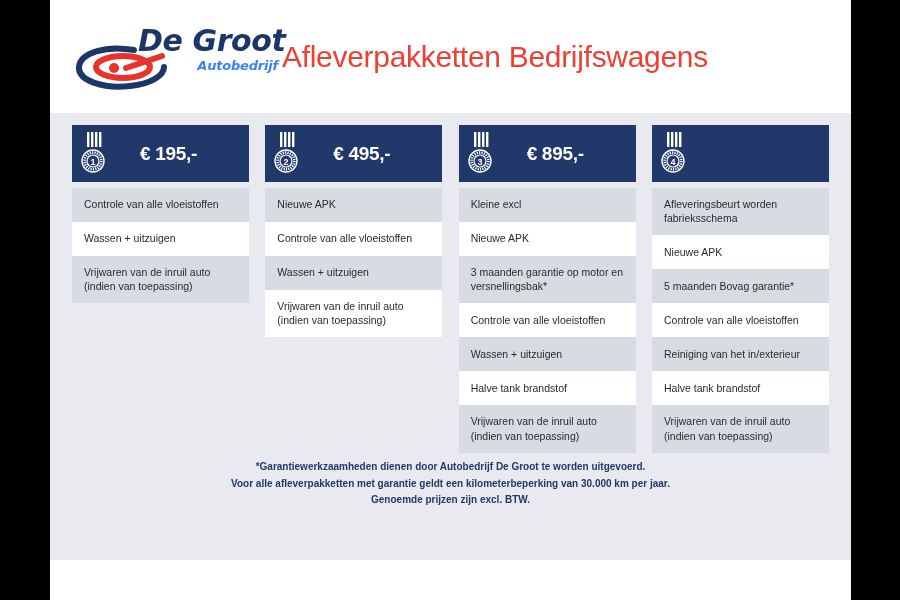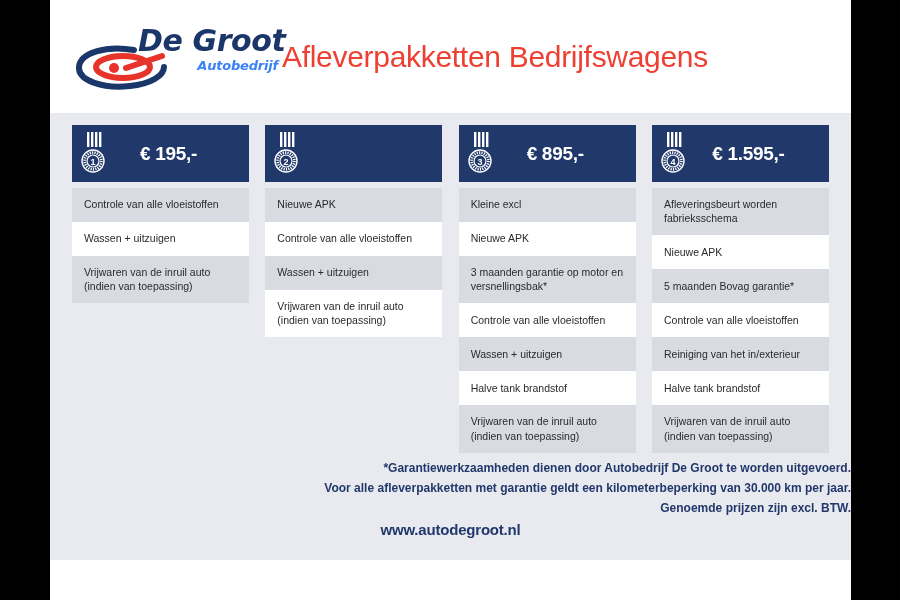--- a/index.html
+++ b/index.html
@@ -166,23 +166,23 @@
 
   .row.odd  { background: #d9dbe2; }
   .row.even { background: #ffffff; }
 
   
   .footer-note {
     position: absolute;
     left: 0;
     top: 346px;
     width: 801px;
-    text-align: right;
+    text-align: center;
     color: #22386b;
-    font-size: 12px;
+    font-size: 10px;
     font-weight: bold;
     line-height: 1.65;
   }
 
   .footer-url {
     position: absolute;
     left: 0;
     top: 408px;
     width: 801px;
     text-align: center;
@@ -245,20 +245,21 @@
               <div class="medal"><svg viewBox="0 0 26 46" width="26" height="46">
                   <rect x="7" y="1" width="2.4" height="15" fill="#ffffff"></rect>
                   <rect x="11" y="1" width="2.4" height="15" fill="#ffffff"></rect>
                   <rect x="15" y="1" width="2.4" height="15" fill="#ffffff"></rect>
                   <rect x="19" y="1" width="2.4" height="15" fill="#ffffff"></rect>
                   <circle cx="13" cy="30" r="11" fill="none" stroke="#ffffff" stroke-width="1.4"></circle>
                   <circle cx="13" cy="30" r="8.4" fill="none" stroke="#ffffff" stroke-width="2.6" stroke-dasharray="1.2 1.2"></circle>
                   <circle cx="13" cy="30" r="6" fill="none" stroke="#ffffff" stroke-width="1.2"></circle>
                   <text x="13" y="34" font-family="Liberation Sans, sans-serif" font-size="9" font-weight="bold" fill="#ffffff" text-anchor="middle">2</text>
                 </svg></div>
+              <div class="price">€ 495,-</div>
             </div>
             <div class="rows">
               <div class="row odd">Nieuwe APK</div>
               <div class="row even">Controle van alle vloeistoffen</div>
               <div class="row odd">Wassen + uitzuigen</div>
               <div class="row even">Vrijwaren van de inruil auto (indien van toepassing)</div>
             </div>
           </div>
           <div class="col">
             <div class="col-header">
@@ -289,38 +290,36 @@
               <div class="medal"><svg viewBox="0 0 26 46" width="26" height="46">
                   <rect x="7" y="1" width="2.4" height="15" fill="#ffffff"></rect>
                   <rect x="11" y="1" width="2.4" height="15" fill="#ffffff"></rect>
                   <rect x="15" y="1" width="2.4" height="15" fill="#ffffff"></rect>
                   <rect x="19" y="1" width="2.4" height="15" fill="#ffffff"></rect>
                   <circle cx="13" cy="30" r="11" fill="none" stroke="#ffffff" stroke-width="1.4"></circle>
                   <circle cx="13" cy="30" r="8.4" fill="none" stroke="#ffffff" stroke-width="2.6" stroke-dasharray="1.2 1.2"></circle>
                   <circle cx="13" cy="30" r="6" fill="none" stroke="#ffffff" stroke-width="1.2"></circle>
                   <text x="13" y="34" font-family="Liberation Sans, sans-serif" font-size="9" font-weight="bold" fill="#ffffff" text-anchor="middle">4</text>
                 </svg></div>
-              <div class="price">€ 1.595,-</div>
             </div>
             <div class="rows">
               <div class="row odd">Afleveringsbeurt worden fabrieksschema</div>
               <div class="row even">Nieuwe APK</div>
               <div class="row odd">5 maanden Bovag garantie*</div>
               <div class="row even">Controle van alle vloeistoffen</div>
               <div class="row odd">Reiniging van het in/exterieur</div>
               <div class="row even">Halve tank brandstof</div>
               <div class="row odd">Vrijwaren van de inruil auto (indien van toepassing)</div>
             </div>
           </div>
         </div>
 
       <div class="footer-note">
         <div>*Garantiewerkzaamheden dienen door Autobedrijf De Groot te worden uitgevoerd.</div>
         <div>Voor alle afleverpakketten met garantie geldt een kilometerbeperking van 30.000 km per jaar.</div>
         <div>Genoemde prijzen zijn excl. BTW.</div>
       </div>
 
-      <div class="footer-url">www.autodegroot.nl</div>
 
     </div>
 
   </div>
 </div>
 
 </body></html>

